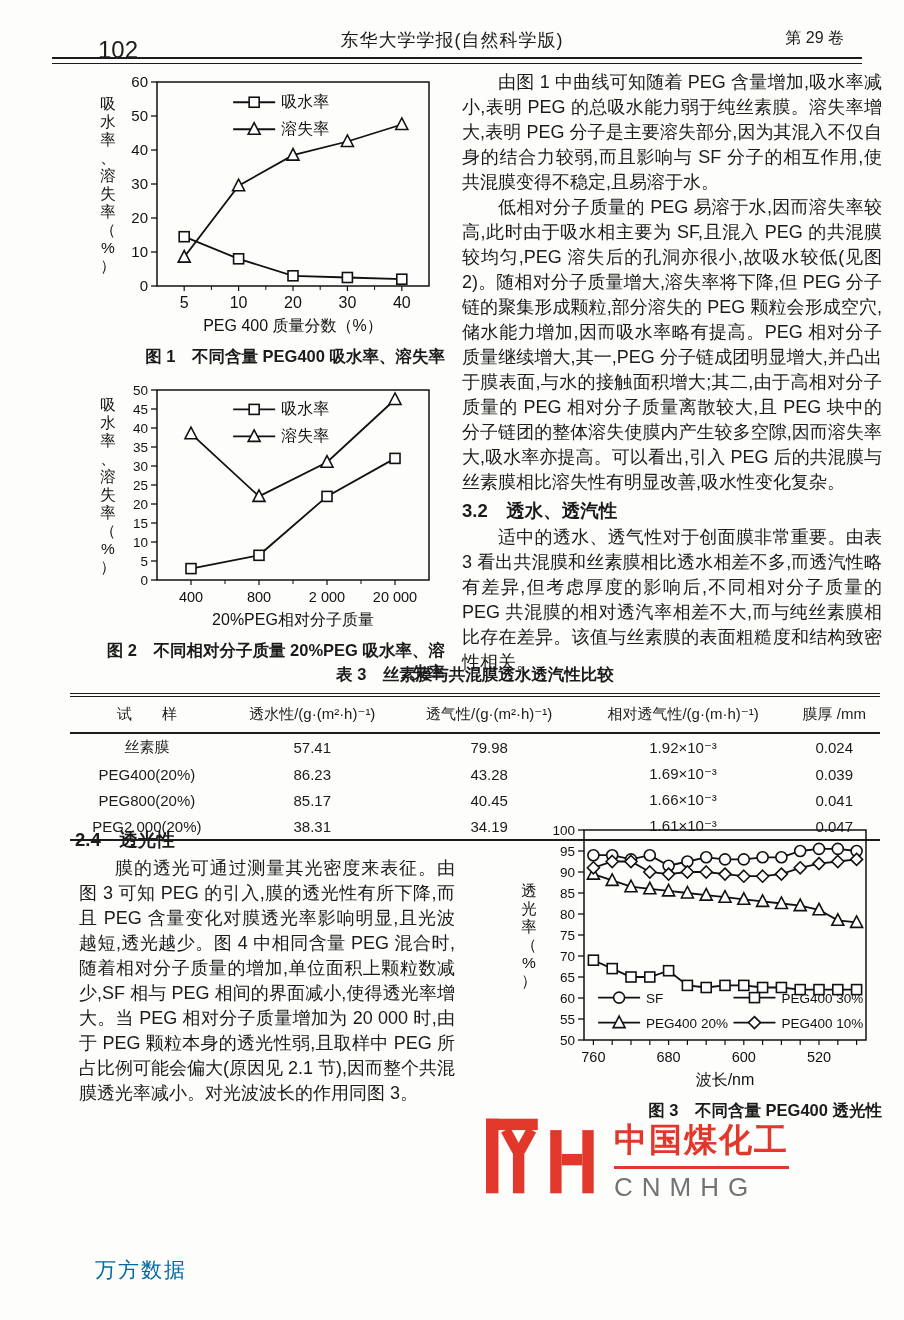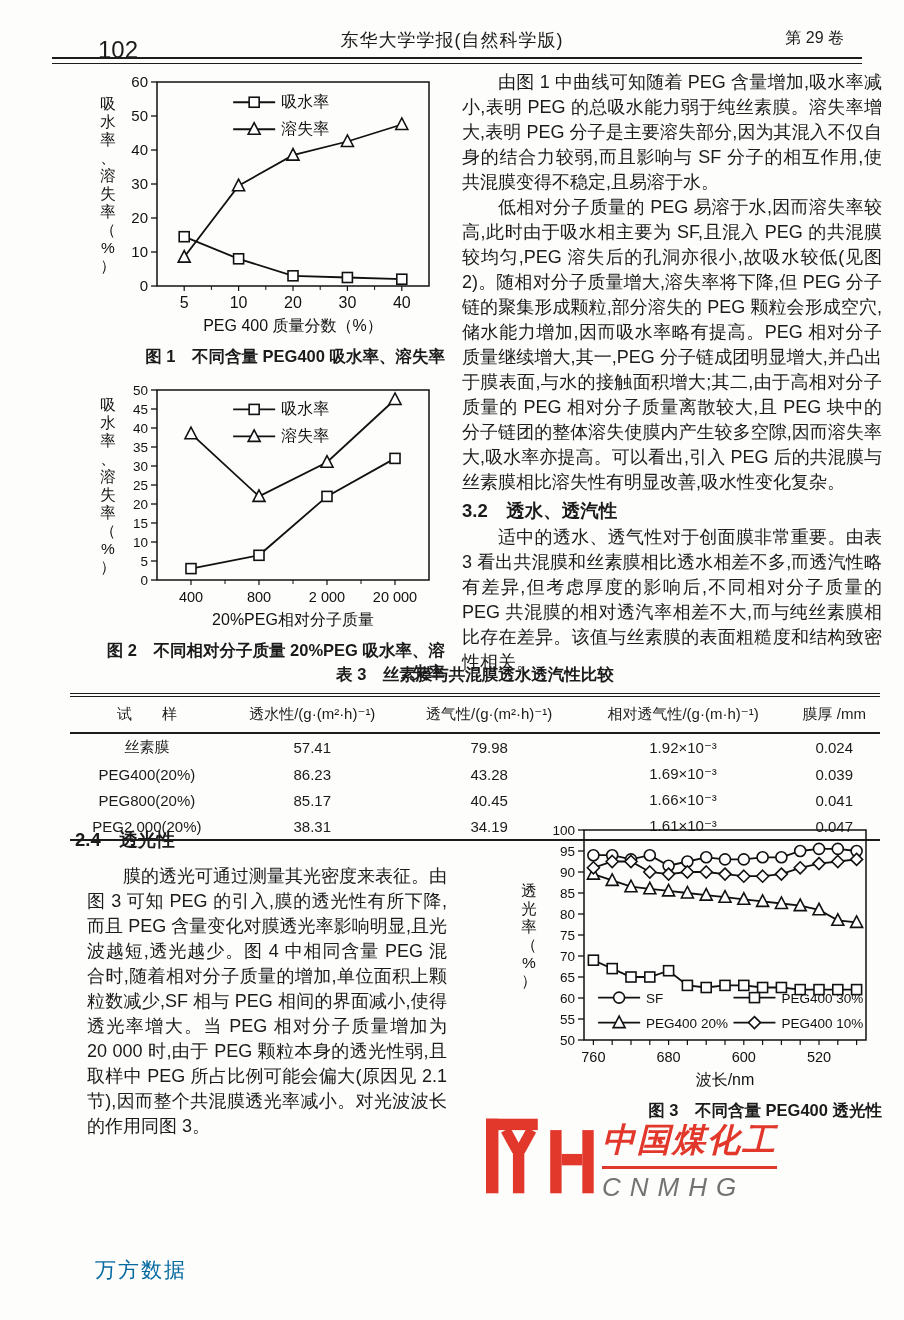--- a/index.html
+++ b/index.html
@@ -15,38 +15,38 @@
   .volume{position:absolute;right:60px;top:28px;font-size:16px;}
   .head-rule{position:absolute;left:52px;top:57px;width:810px;height:4px;
     border-top:2px solid #1c1c1c;border-bottom:1px solid #1c1c1c;}
   
   .col-right-text{position:absolute;left:462px;top:70px;width:420px;
     font-size:18px;line-height:25px;text-align:justify;}
   .col-right-text p{margin:0;text-indent:2em;}
   .sec-head{font-weight:bold;font-size:18.5px;margin:3px 0 2px 0;text-indent:0 !important;}
   .sec24{position:absolute;left:75px;top:824px;width:384px;
     font-size:18px;line-height:25px;text-align:justify;}
-  .sec24 p{margin:12px;text-indent:2em;}
+  .sec24 p{margin:4px;text-indent:2em;}
   
   .figure{position:absolute;}
   #fig1{left:93px;top:72px;}
   #fig2{left:93px;top:380px;}
   #fig3{left:514px;top:820px;}
   .fig-caption{font-weight:bold;font-size:16.5px;text-align:right;margin-top:4px;}
   svg text{font-family:"Liberation Sans","DejaVu Sans",sans-serif;fill:#111;}
   
   .tbl-wrap{position:absolute;left:70px;top:664px;width:810px;}
   .tbl-title{text-align:center;font-weight:bold;font-size:16.5px;margin-bottom:7px;}
   table.paper{width:100%;border-collapse:collapse;
     border-top:4px double #1c1c1c;border-bottom:2px solid #1c1c1c;font-size:15px;}
   table.paper th{font-weight:normal;padding:8px 2px;border-bottom:2px solid #1c1c1c;text-align:center;}
   table.paper td{padding:4px 2px;text-align:center;}
   
   .logo{position:absolute;left:486px;top:1118px;display:flex;align-items:flex-start;}
-  .logo-text{margin-left:0;font-style:italic;}
+  .logo-text{margin-left:12px;}
   .logo-cn{color:#e2372b;font-size:33px;letter-spacing:2px;font-weight:bold;
     border-bottom:3px solid #e2372b;padding-bottom:3px;}
   .logo-en{color:#737373;font-size:26px;letter-spacing:9px;margin-top:3px;}
   
   .footer-mark{position:absolute;left:95px;top:1256px;font-size:21px;color:#0369a1;letter-spacing:2px;}
 </style>
 </head>
 <body>
 
 <div class="page">

